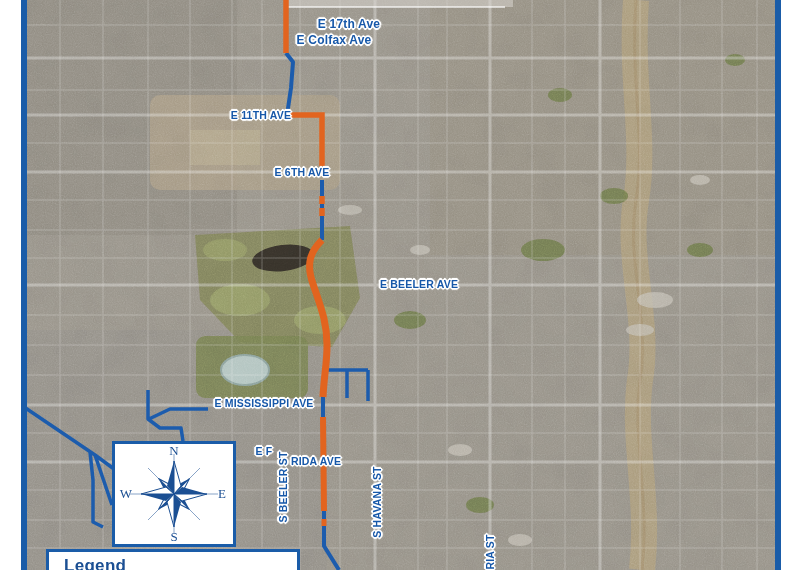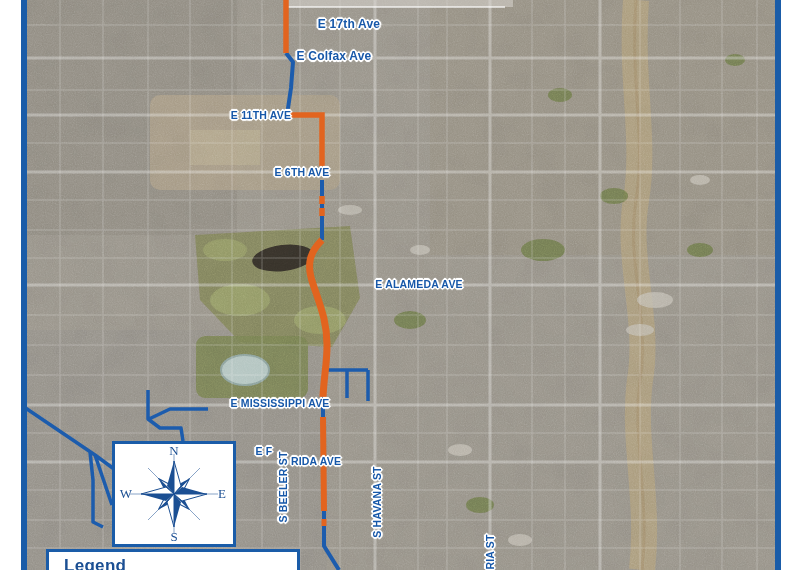--- a/index.html
+++ b/index.html
@@ -149,25 +149,25 @@
         <path d="M284,115 L322,115 L322,166"></path>
         <path d="M322,196 L322,204 M322,208 L322,216"></path>
         <path stroke-width="7" d="M322,240 C310,252 306,264 313,284 C321,308 327,322 327,345 C327,365 324,375 323,397"></path>
         <path stroke-width="6" d="M323,417 L324,511"></path>
         <path stroke-width="5" d="M324,519 L324,526"></path>
       </g>
     </svg>
   </div>
 
   <div class="maplabel lab-mixed" style="left:349px;top:24px">E 17th Ave</div>
-  <div class="maplabel lab-mixed" style="left:334px;top:56px">E Colfax Ave</div>
+  <div class="maplabel lab-mixed" style="left:334px;top:40px">E Colfax Ave</div>
   <div class="maplabel lab-caps" style="left:261px;top:115px">E 11TH AVE</div>
   <div class="maplabel lab-caps" style="left:302px;top:172px">E 6TH AVE</div>
-  <div class="maplabel lab-caps" style="left:419px;top:284px">E ALAMEDA AVE</div>
-  <div class="maplabel lab-caps" style="left:280px;top:403px">E MISSISSIPPI AVE</div>
+  <div class="maplabel lab-caps" style="left:419px;top:284px">E BEELER AVE</div>
+  <div class="maplabel lab-caps" style="left:264px;top:403px">E MISSISSIPPI AVE</div>
   <div class="maplabel lab-caps" style="left:264px;top:451px">E F</div>
   <div class="maplabel lab-caps" style="left:316px;top:461px">RIDA AVE</div>
   <div class="maplabel lab-vert" style="left:283px;top:487px">S BEELER ST</div>
   <div class="maplabel lab-vert" style="left:377px;top:502px">S HAVANA ST</div>
   <div class="maplabel lab-vert" style="left:490px;top:552px">RIA ST</div>
 
   <div id="compass-box">
     <svg width="118" height="100" viewBox="-59 -50 118 100">
       <g stroke="var(--compass_navy,#1B4F93)" stroke-width="0.8" opacity="0.65">
         <line x1="-44" y1="0" x2="44" y2="0"></line>

